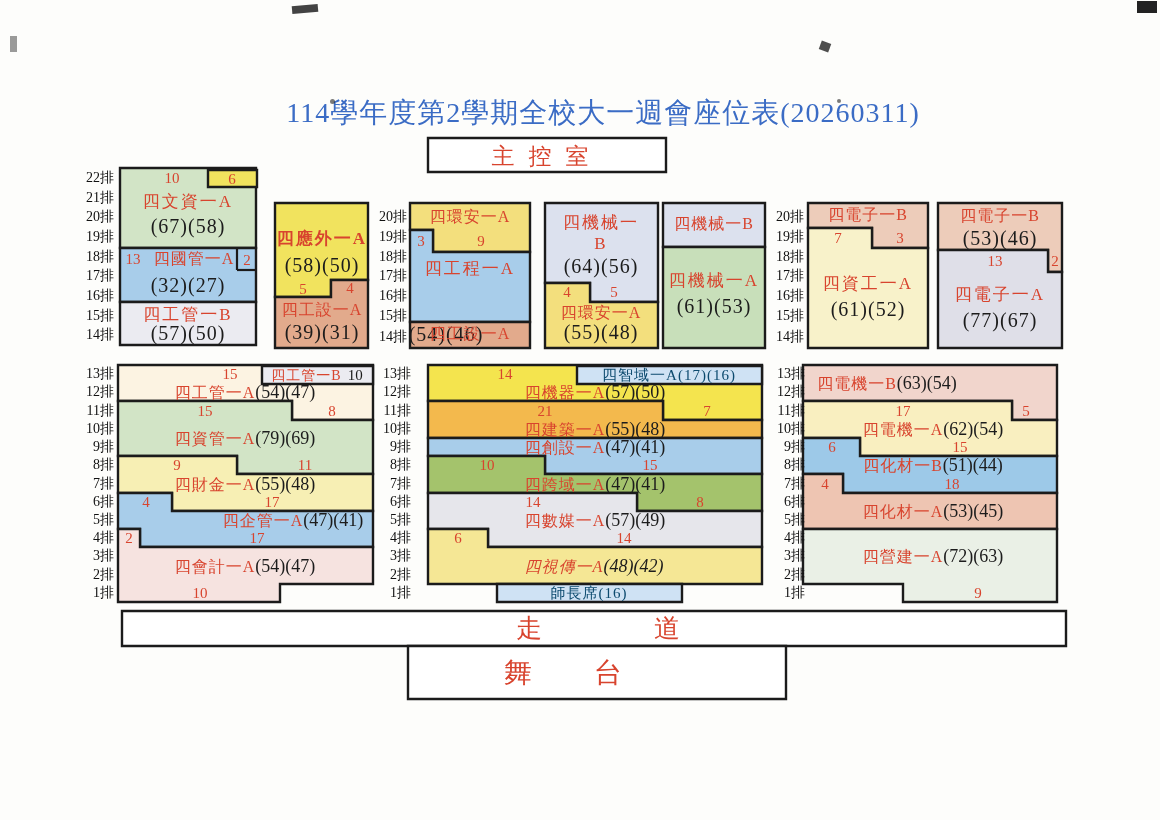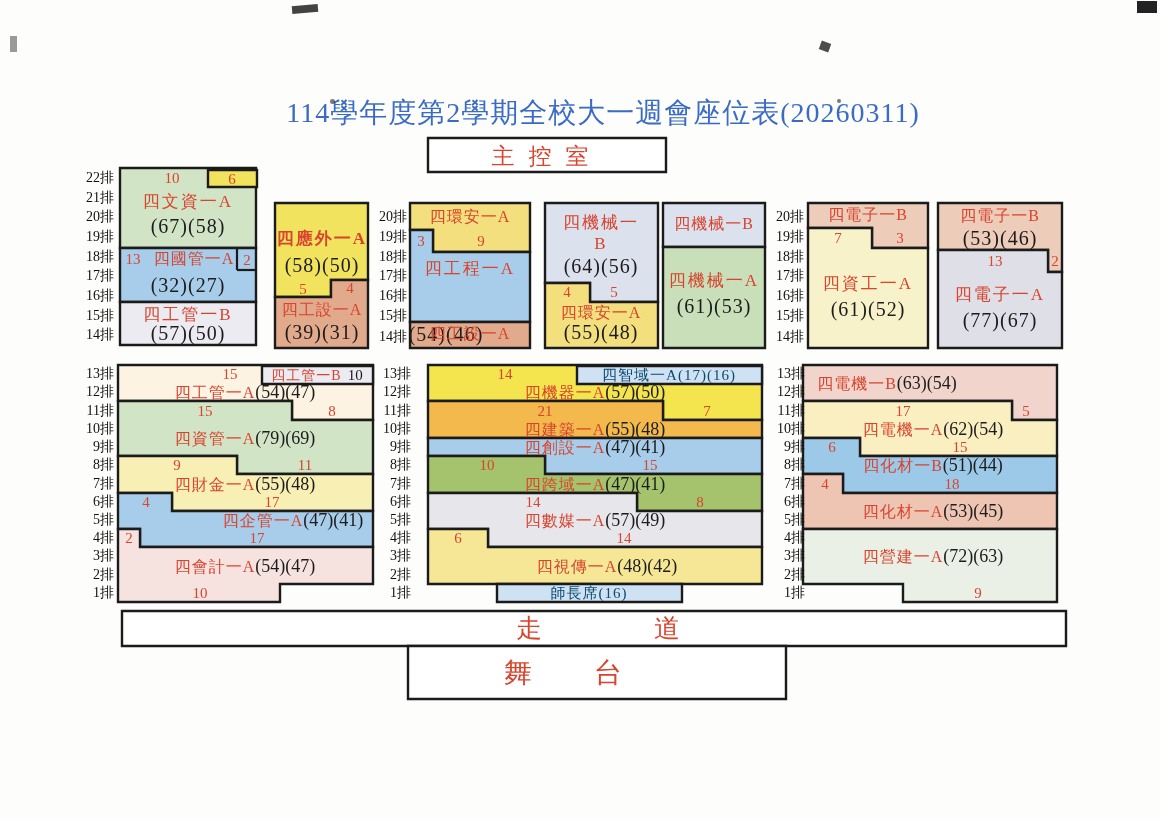--- a/index.html
+++ b/index.html
@@ -144,21 +144,21 @@
       <div class="t" style="left: 595px; top: 429px;"><span class="il">四建築一A</span><span class="ic">(55)(48)</span></div>
       <div class="t" style="left: 595px; top: 447px;"><span class="il">四創設一A</span><span class="ic">(47)(41)</span></div>
       <div class="t" style="left: 487px; top: 465px;"><span class="n">10</span></div>
       <div class="t" style="left: 650px; top: 465px;"><span class="n">15</span></div>
       <div class="t" style="left: 595px; top: 484px; text-align: right;"><span class="il">四跨域一A</span><span class="ic">(47)(41)</span></div>
       <div class="t" style="left: 533px; top: 502px;"><span class="n">14</span></div>
       <div class="t" style="left: 700px; top: 502px;"><span class="n">8</span></div>
       <div class="t" style="left: 595px; top: 520px; text-align: center;"><span class="il">四數媒一A</span><span class="ic">(57)(49)</span></div>
       <div class="t" style="left: 458px; top: 538px;"><span class="n">6</span></div>
       <div class="t" style="left: 624px; top: 538px;"><span class="n">14</span></div>
-      <div class="t" style="left: 607px; top: 566px;"><span class="il">四視傳一A</span><span class="ic">(48)(42)</span></div>
+      <div class="t" style="left: 594px; top: 566px; font-style: italic;"><span class="il">四視傳一A</span><span class="ic">(48)(42)</span></div>
       <div class="t" style="left: 589px; top: 593px;"><span class="rsm">師長席(16)</span></div>
       <div class="t" style="left: 887px; top: 383px;"><span class="il">四電機一B</span><span class="ic">(63)(54)</span></div>
       <div class="t" style="left: 903px; top: 411px;"><span class="n">17</span></div>
       <div class="t" style="left: 1026px; top: 411px;"><span class="n">5</span></div>
       <div class="t" style="left: 933px; top: 429px;"><span class="il">四電機一A</span><span class="ic">(62)(54)</span></div>
       <div class="t" style="left: 832px; top: 447px;"><span class="n">6</span></div>
       <div class="t" style="left: 960px; top: 447px;"><span class="n">15</span></div>
       <div class="t" style="left: 933px; top: 465px;"><span class="il">四化材一B</span><span class="ic">(51)(44)</span></div>
       <div class="t" style="left: 825px; top: 484px;"><span class="n">4</span></div>
       <div class="t" style="left: 952px; top: 484px;"><span class="n">18</span></div>

